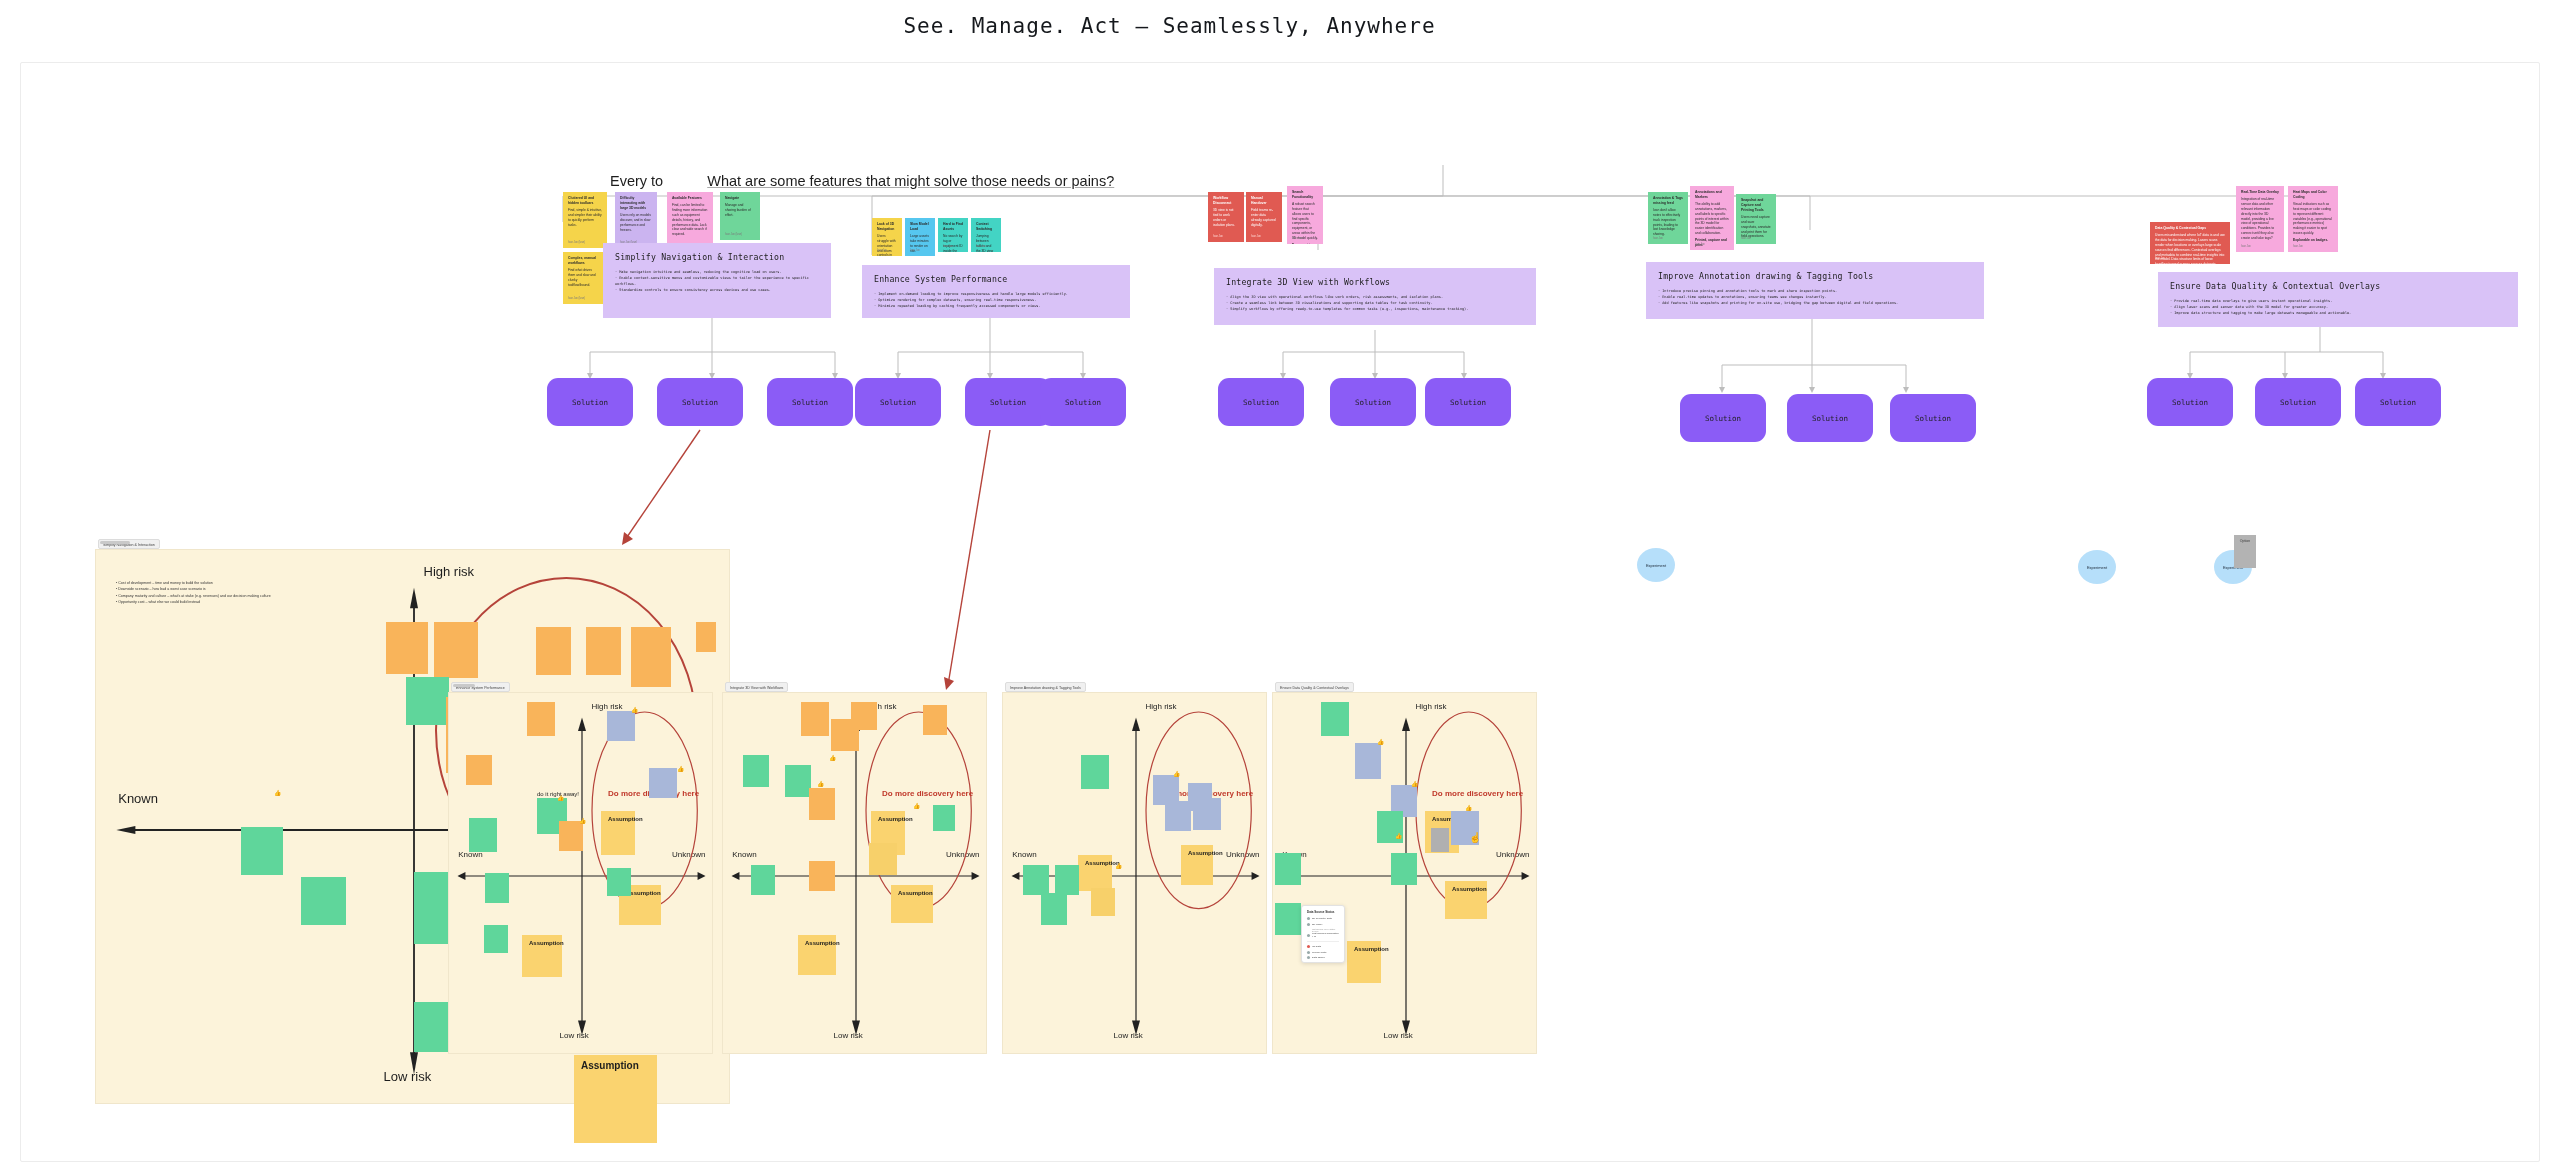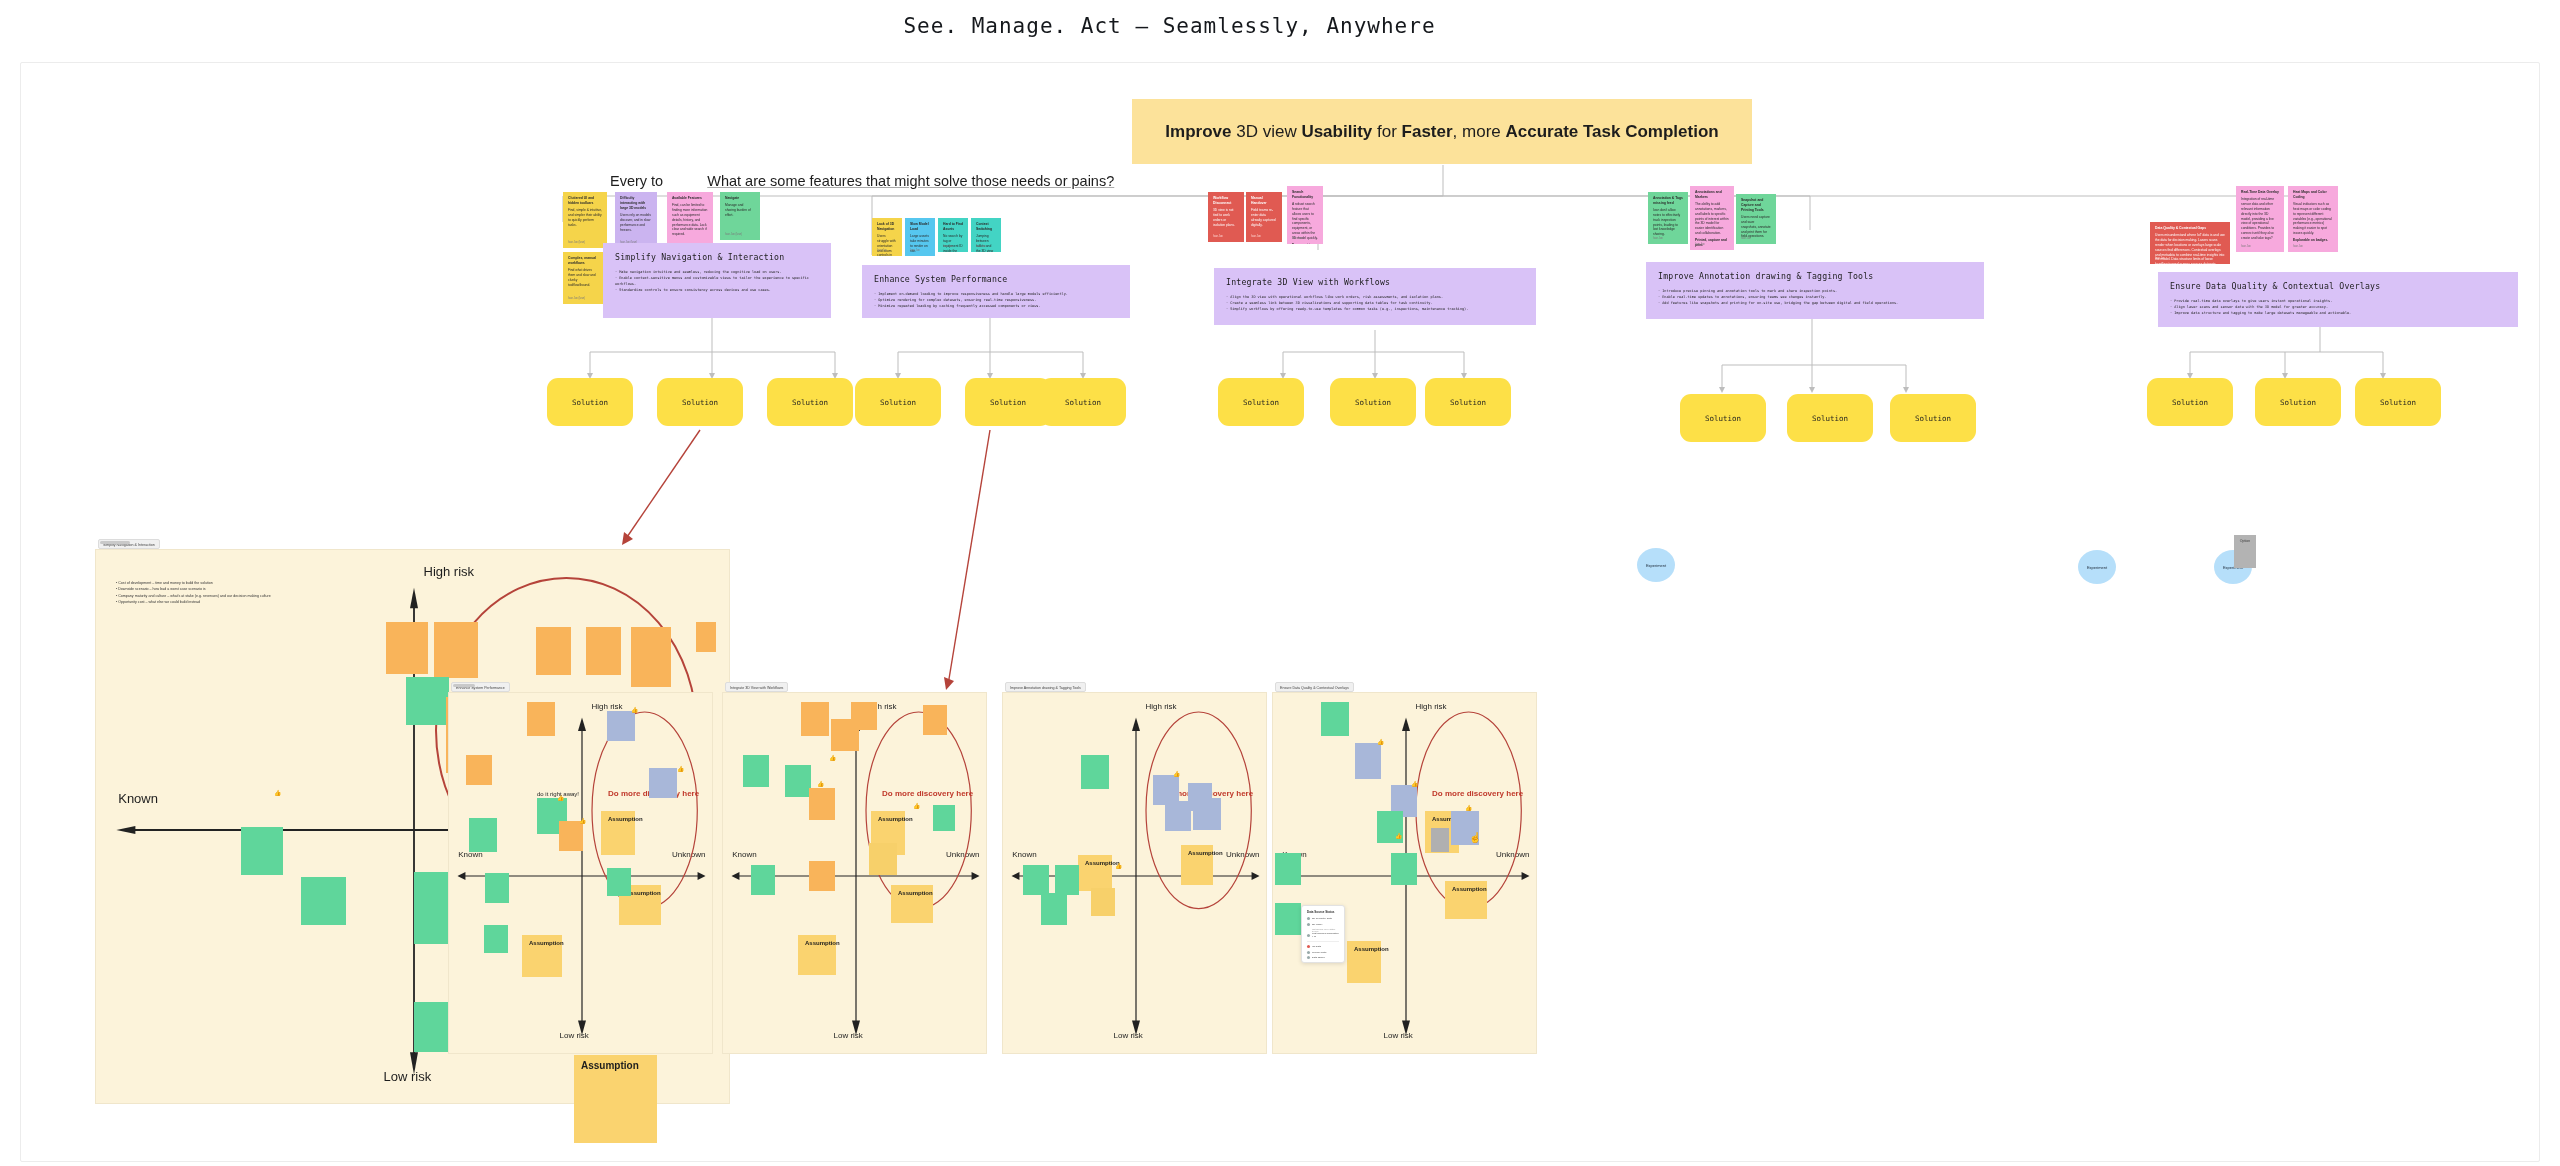--- a/index.html
+++ b/index.html
@@ -56,21 +56,21 @@
     font-family:"DejaVu Sans Mono","Liberation Mono",monospace;
     font-size:8.2px; color:#1c1c1c; margin-bottom:7px; letter-spacing:0.2px;
   }
   .theme-card .tc-b{
     font-family:"DejaVu Sans Mono","Liberation Mono",monospace;
     font-size:3.5px; line-height:1.75; color:#262626; display:block;
   }
 
   
   .sol{
-    position:absolute; width:86px; height:48px; background:#fde047; border-radius:11px;
+    position:absolute; width:86px; height:48px; background:#8b5cf6; border-radius:11px;
     display:flex; align-items:center; justify-content:center;
     font-family:"DejaVu Sans Mono","Liberation Mono",monospace;
     font-size:7.5px; color:#1f1f1f;
   }
 
   
   .exp{
     position:absolute; width:38px; height:34px; border-radius:50%; background:#b6dffa;
     display:flex; align-items:center; justify-content:center;
     font-size:4px; color:#1f2b3a;
@@ -174,25 +174,20 @@
     <g stroke="#b5433a" stroke-width="1.4" fill="none">
       <path d="M700 430 L625 540"></path>
       <path d="M990 430 L948 685"></path>
     </g>
     <g fill="#b5433a">
       <polygon points="622,545 624,532 633,539"></polygon>
       <polygon points="946,690 944,677 954,681"></polygon>
     </g>
   </svg>
 
-  <div class="goal-banner">
-    <span>
-      <b>Improve</b><span> 3D view </span><b>Usability</b><span> for </span><b>Faster</b><span>, more </span><b>Accurate Task Completion</b>
-    </span>
-  </div>
 
   <div class="refer-note">
     <span>Every to </span><u>What are some features that might solve those needs or pains?</u>
   </div>
 
   <div id="notes-layer">
       <div class="note n-yellow" style="left:563px;top:192px;width:44px;height:56px;">
         <span class="nt">Cluttered UI and hidden toolbars</span>
         <span style="display:block;">Find, simple &amp; intuitive, and simpler their ability to quickly perform tasks.</span>
         <span class="nf">Ivan Jan (Ivan)</span>

